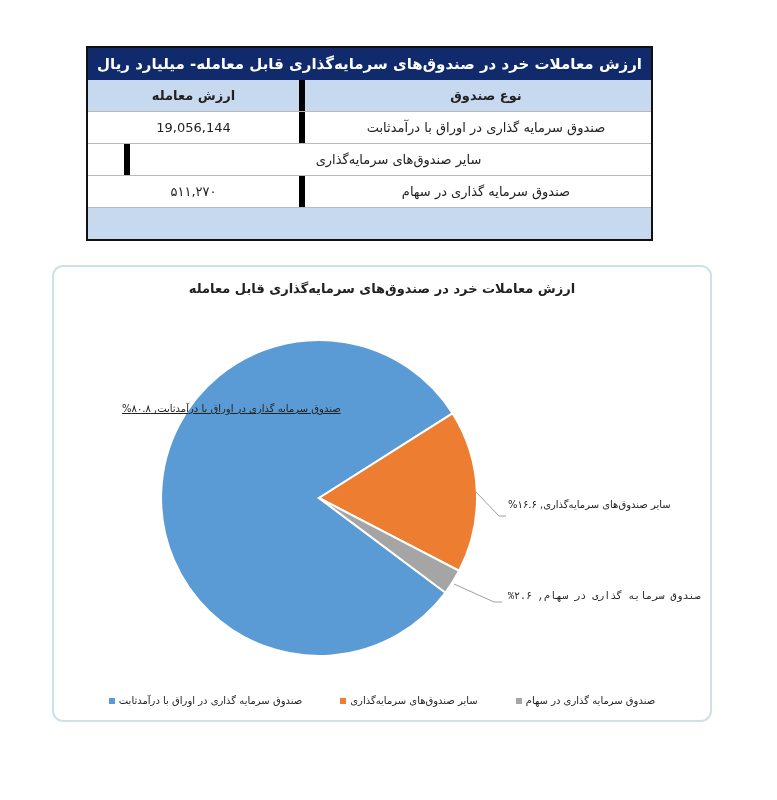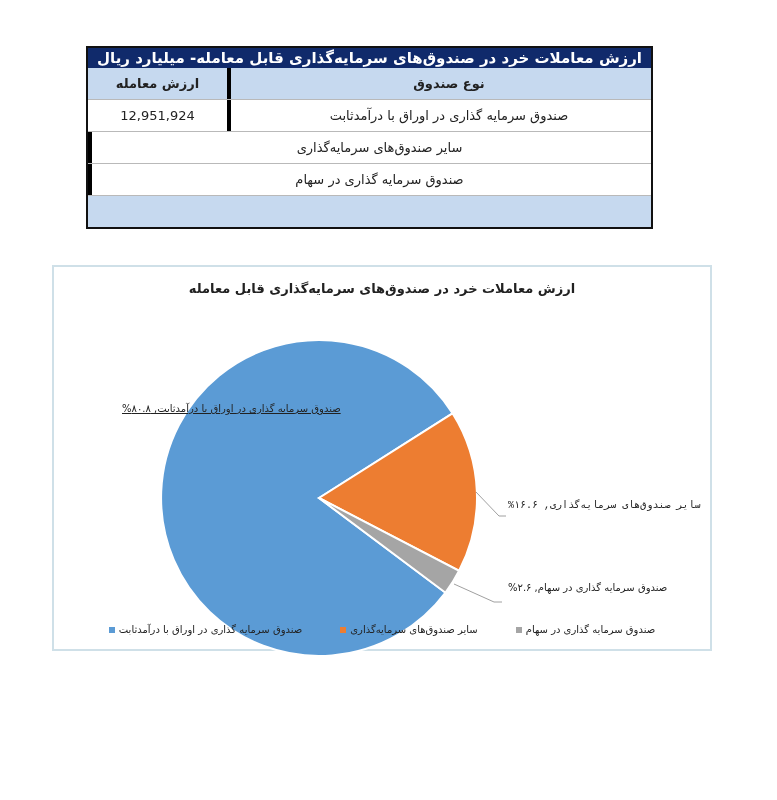--- a/index.html
+++ b/index.html
@@ -1,76 +1,77 @@
 <!DOCTYPE html>
 <html><head>
 <meta charset="utf-8">
 <style>
   html, body { margin:0; padding:0; background:#ffffff; }
   body { width:777px; height:800px; position:relative; overflow:hidden;
          font-family:"DejaVu Sans", sans-serif; color:#222; }
   .tbl { position:absolute; left:86px; top:46px; width:567px; border:2px solid #111;
          border-collapse:collapse; direction:rtl; box-sizing:border-box; }
   .tbl .title { background:#102a6b; color:#fff; font-weight:bold; font-size:15px;
-                height:20px; display:flex; align-items:center; justify-content:center; }
+                height:32px; display:flex; align-items:center; justify-content:center; }
   .tbl .row { display:flex; direction:rtl; height:31px; border-top:1px solid #b9b9b9; }
   .tbl .row.head, .tbl .row.total { background:#c6d9ef; font-weight:bold; }
   .tbl .row.head { border-top:none; }
-  .tbl .cell { display:flex; align-items:center; justify-content:center; font-size:13px; }
-  .tbl .c-type { flex:1; border-left:4px solid #000000;padding-left:16px; }
+  .tbl .cell { display:flex; align-items:center; justify-content:center; font-size:13px;margin-left:36px; }
+  .tbl .c-type { flex:1; border-left:6px solid #000000;padding-left:16px; }
   .tbl .c-val { width:139px; direction:ltr; }
-  .chart { position:absolute; left:52px; top:265px; width:660px; height:386px;
-           border:2px solid #cfe0e8; border-radius:0; box-sizing:border-box; background:#fff; }
+  .chart { position:absolute; left:52px; top:265px; width:660px; height:457px;
+           border:2px solid #cfe0e8; border-radius:11px; box-sizing:border-box; background:#fff; }
   .chart-title { position:absolute; top:14px; left:0; right:0; text-align:center;
                  font-size:13px; font-weight:bold; direction:rtl; }
   svg.pie { position:absolute; left:0; top:0; }
   .lbl { position:absolute; font-size:10px; direction:rtl; white-space:nowrap; color:#222; }
   .legend { position:absolute; bottom:14px; left:0; right:0; display:flex; direction:rtl;
             justify-content:center; gap:38px; font-size:10px; }
   .leg-item { display:flex; align-items:center; gap:4px; direction:rtl; }
   .swatch { width:6px; height:6px; display:inline-block; }
 </style>
 </head>
 <body>
 
 <div class="tbl">
   <div class="title">ارزش معاملات خرد در صندوق‌های سرمایه‌گذاری قابل معامله- میلیارد ریال</div>
   <div class="row head">
     <div class="cell c-type">نوع صندوق</div>
     <div class="cell c-val">ارزش معامله</div>
   </div>
   <div class="row">
     <div class="cell c-type">صندوق سرمایه گذاری در اوراق با درآمدثابت</div>
-    <div class="cell c-val">12,951,924</div>
+    <div class="cell c-val">19,056,144</div>
   </div>
   <div class="row">
     <div class="cell c-type">سایر صندوق‌های سرمایه‌گذاری</div>
   </div>
   <div class="row">
     <div class="cell c-type">صندوق سرمایه گذاری در سهام</div>
+    <div class="cell c-val">۵۱۱,۲۷۰</div>
   </div>
   <div class="row total">
   </div>
 </div>
 
 <div class="chart">
   <div class="chart-title">ارزش معاملات خرد در صندوق‌های سرمایه‌گذاری قابل معامله</div>
 
   <svg class="pie" width="656" height="453" viewBox="0 0 656 453">
 
     <path id="slice-blue" d="M265,231 L391.5,325.7 A158,158 0 1 1 398.5,146.3 Z" fill="#5b9bd5" stroke="#fff" stroke-width="2"></path>
     <path id="slice-orange" d="M265,231 L398.5,146.3 A158,158 0 0 1 405.1,303.8 Z" fill="#ed7d31" stroke="#fff" stroke-width="2"></path>
     <path id="slice-grey" d="M265,231 L405.1,303.8 A158,158 0 0 1 391.5,325.7 Z" fill="#a5a5a5" stroke="#fff" stroke-width="2"></path>
     <polyline points="422,225 445,249 452,249" fill="none" stroke="#a0a0a0" stroke-width="1"></polyline>
     <polyline points="400,317 440,335 448,335" fill="none" stroke="#a0a0a0" stroke-width="1"></polyline>
   </svg>
 
   <div class="lbl" style="left:68px; top:136px;text-decoration:underline;">صندوق سرمایه گذاری در اوراق با درآمدثابت, ۸۰.۸%</div>
-  <div class="lbl" style="left:454px; top:232px;font-family:Liberation Mono, monospace;">سایر صندوق‌های سرمایه‌گذاری, ۱۶.۶%</div>
-  <div class="lbl" style="left:454px; top:315px;">صندوق سرمایه گذاری در سهام, ۲.۶%</div>
+  <div class="lbl" style="left:454px; top:232px;">سایر صندوق‌های سرمایه‌گذاری, ۱۶.۶%</div>
+  <div class="lbl" style="left:454px; top:323px;font-family:Liberation Mono, monospace;">صندوق سرمایه گذاری در سهام, ۲.۶%</div>
 
   <div class="legend">
     <div class="leg-item">
       <span>صندوق سرمایه گذاری در سهام</span>
       <span class="swatch" style="background:#a5a5a5"></span>
     </div>
     <div class="leg-item">
       <span>سایر صندوق‌های سرمایه‌گذاری</span>
       <span class="swatch" style="background:#ed7d31"></span>
     </div>

